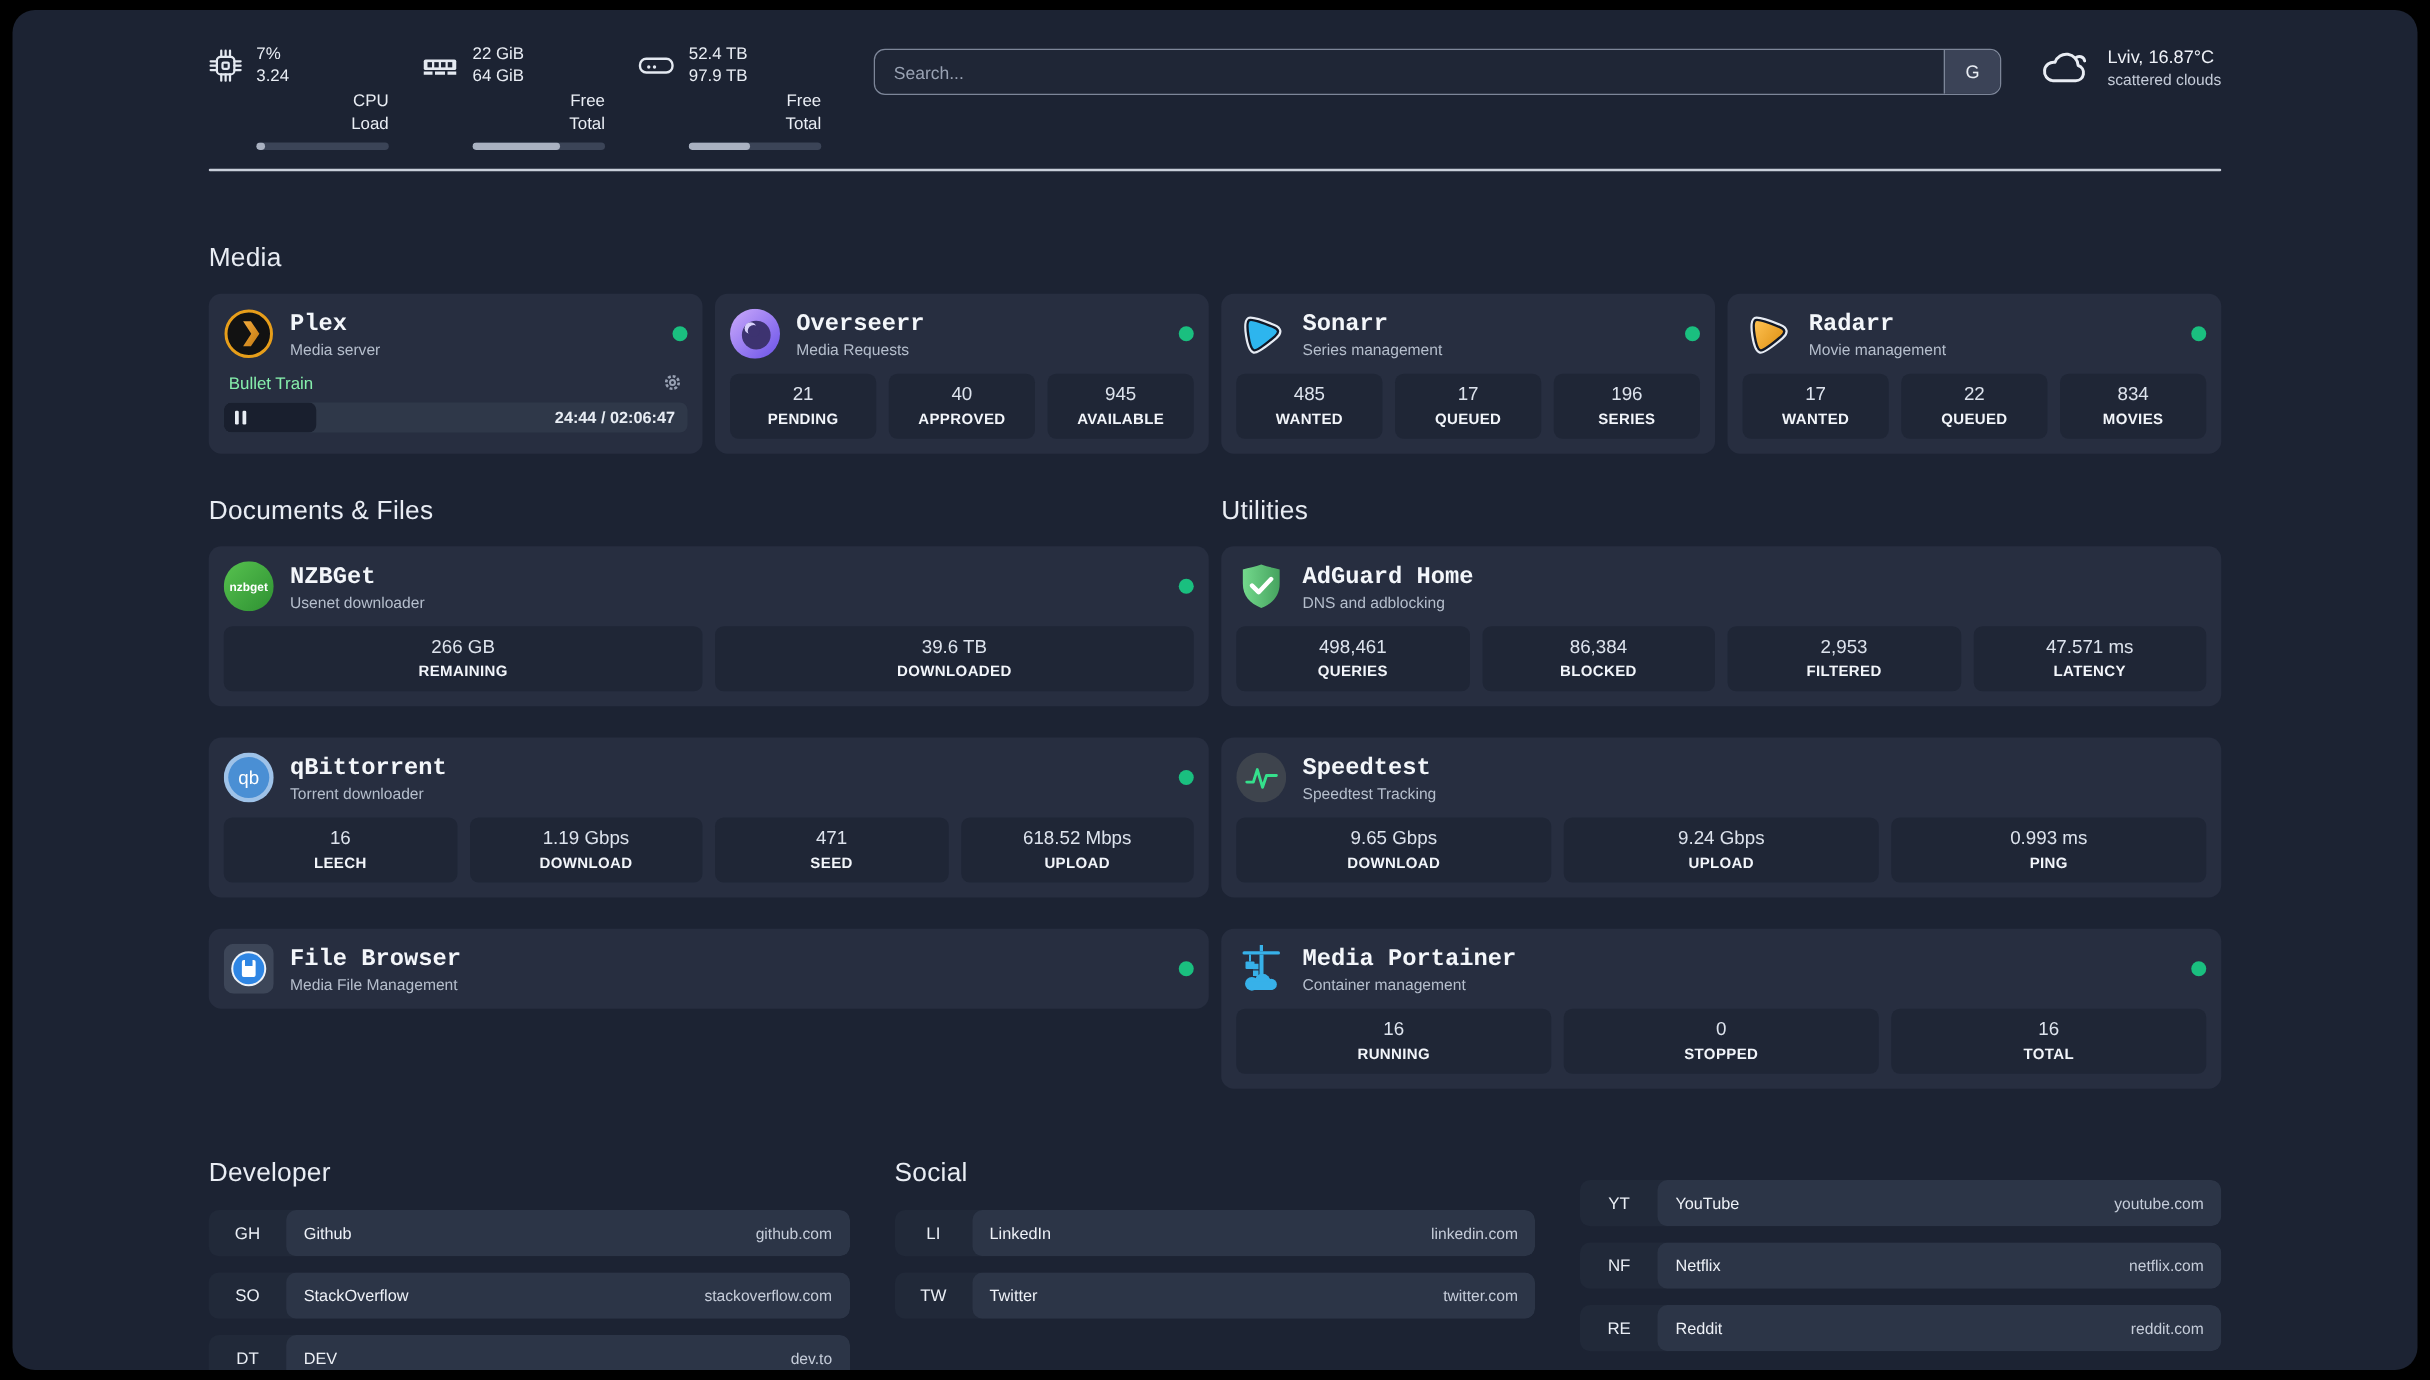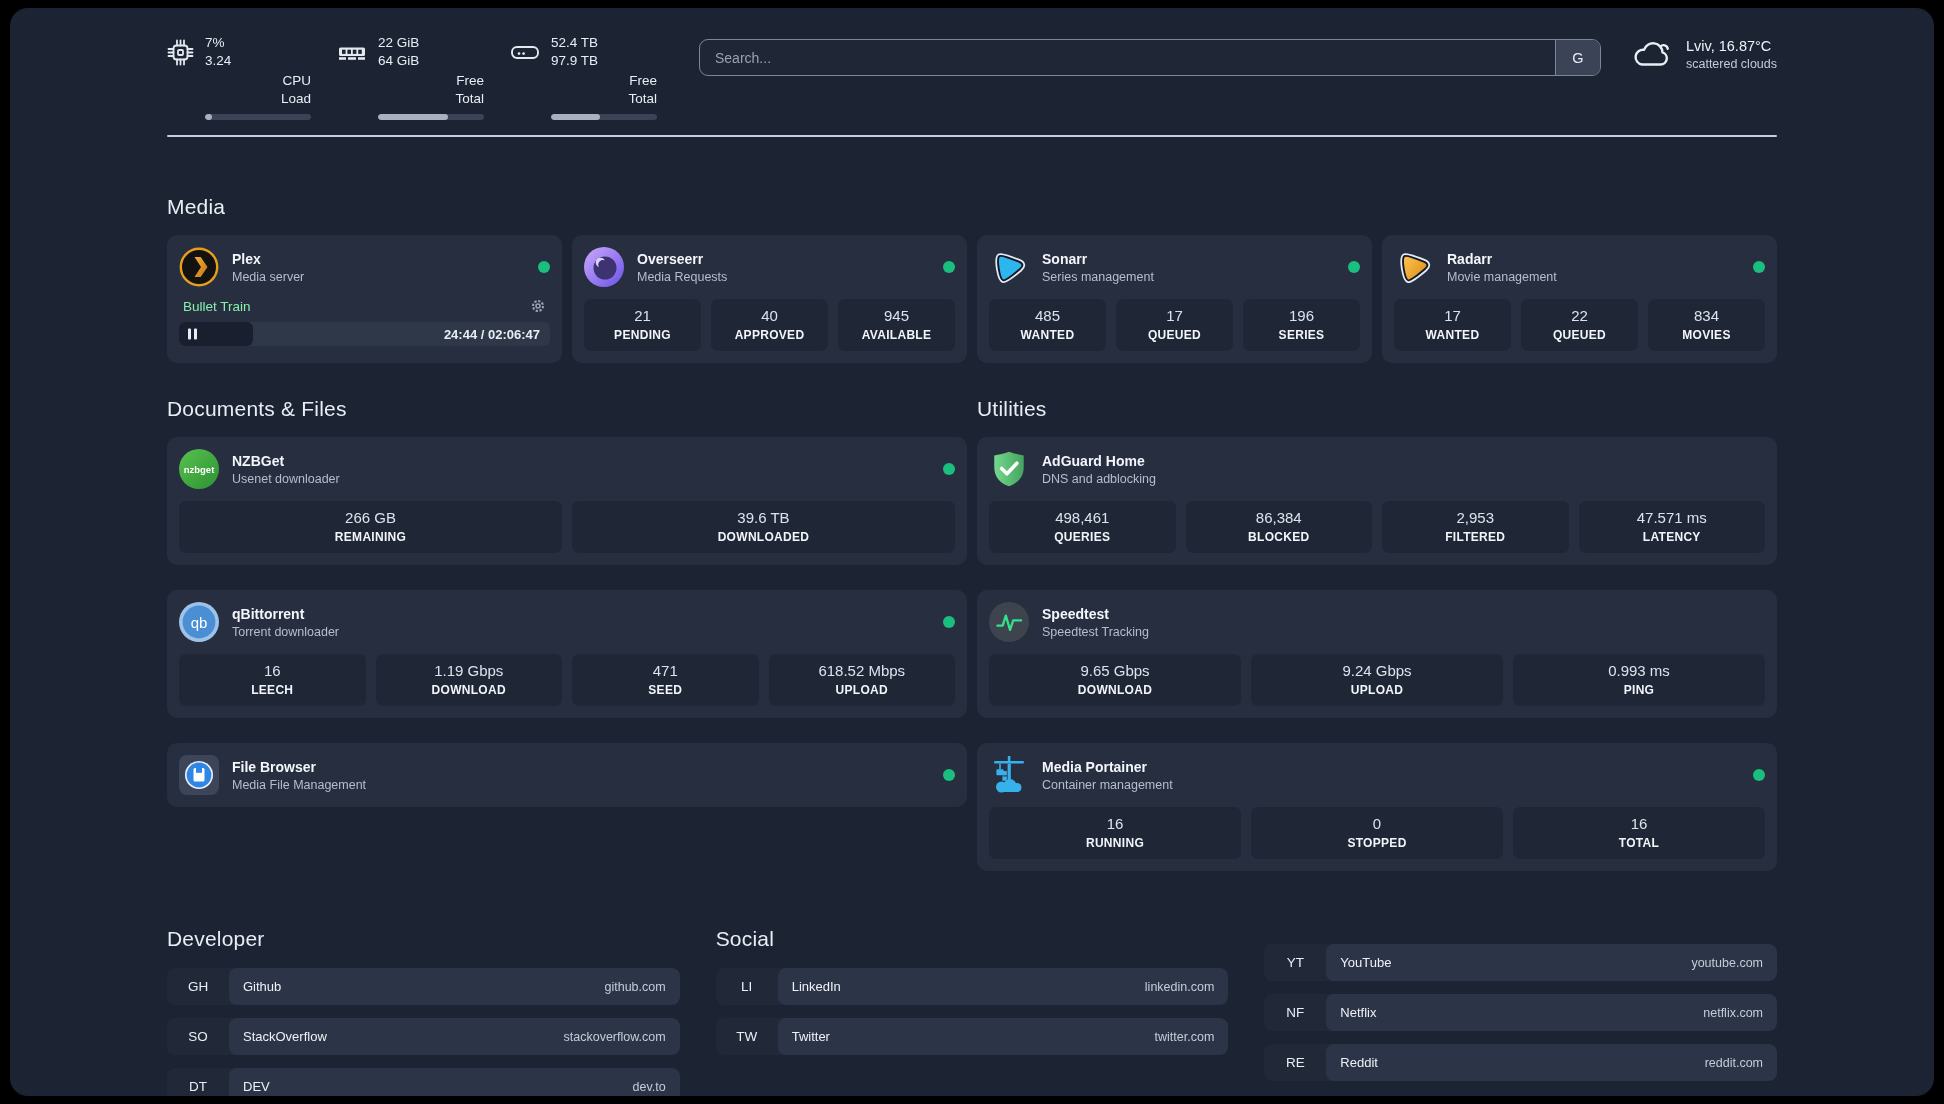--- a/index.html
+++ b/index.html
@@ -46,21 +46,21 @@
 
   
   .section-title { font-size: 21px; font-weight: 500; color: #e9edf4; letter-spacing: .2px; }
   .media-title { margin-top: 58px; }
   .media-grid { display: grid; grid-template-columns: repeat(4, 1fr); gap: 10px; margin-top: 16px; }
 
   .card { background: #272e40; border-radius: 10px; padding: 12px; cursor: pointer; }
   .app-head { display: flex; align-items: center; }
   .app-icon { width: 40px; height: 40px; flex: none; display: flex; align-items: center; justify-content: center; }
   .app-meta { margin-left: 13px; }
-  .app-name { font-size: 14px; font-weight: 600; color: #f3f6fa; }
+  .app-name { font-size: 19px; font-weight: 600; color: #f3f6fa; font-family: Liberation Mono, monospace; }
   .app-desc { font-size: 12.5px; color: #b5becc; margin-top: 3px; }
   .dot { width: 12px; height: 12px; border-radius: 50%; background: #1abf7f; margin-left: auto; flex: none; }
 
   .stats { display: flex; gap: 10px; margin-top: 12px; }
   .stat { flex: 1; background: #1f2636; border-radius: 7px; text-align: center; padding: 8px 4px 9px; }
   .stat-value { font-size: 15px; color: #dde3ed; }
   .stat-label { font-size: 12px; font-weight: 700; color: #f2f5fa; margin-top: 4px; letter-spacing: .3px; }
 
   
   .player-title-row { display: flex; justify-content: space-between; align-items: center;

